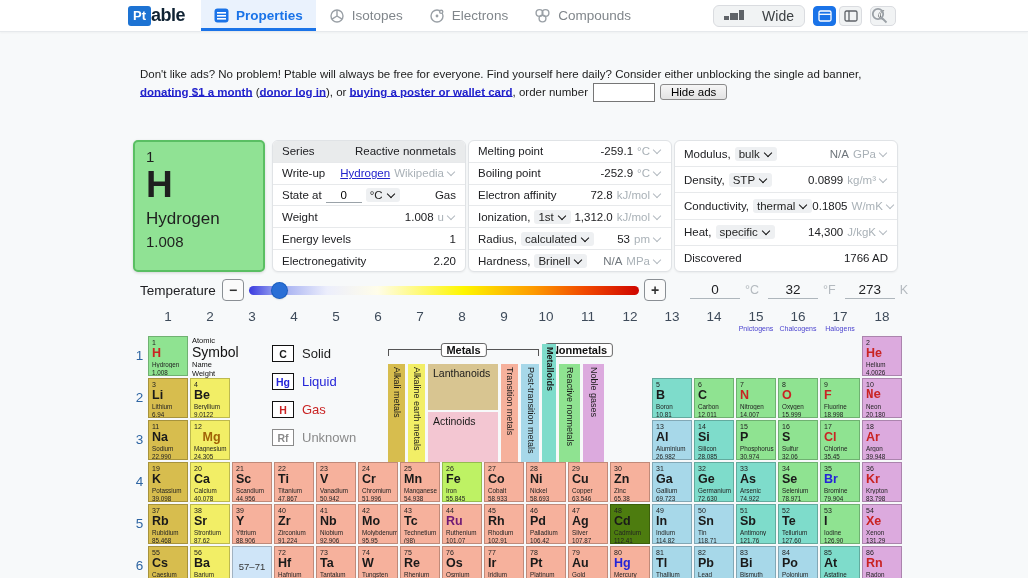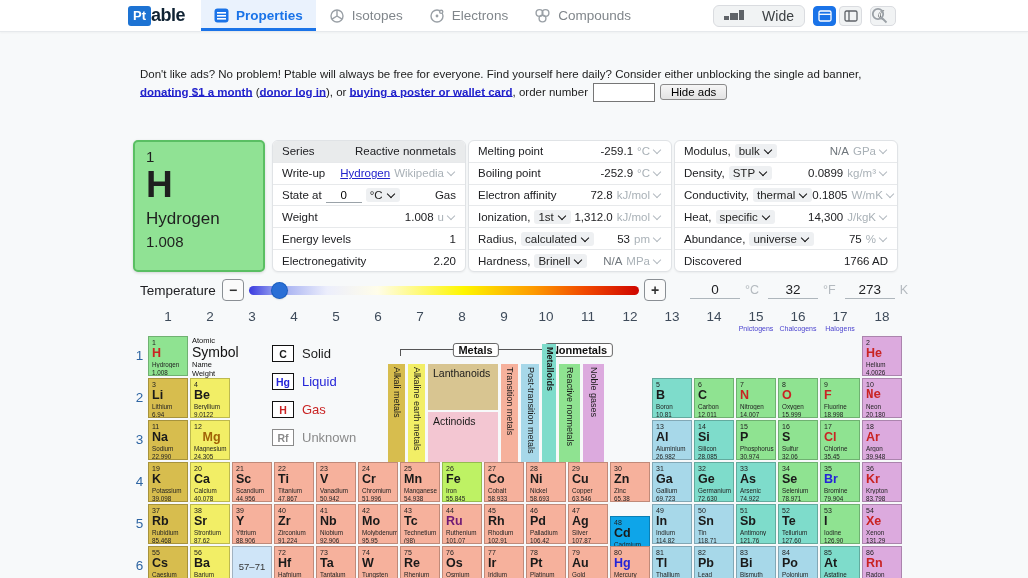--- a/index.html
+++ b/index.html
@@ -405,36 +405,20 @@
         <div class="pright">
           <span class="pval">14,300</span>
           <span class="unitwrap">
             <span class="punit">J/kgK</span>
             <span class="chev gray"></span>
           </span>
         </div>
       </div>
       <div class="prow">
         <div class="pleft">
-          <span class="plabel">Abundance,</span>
-          <span class="pill">
-            <span>universe</span>
-            <span class="chev"></span>
-          </span>
-        </div>
-        <div class="pright">
-          <span class="pval">75</span>
-          <span class="unitwrap">
-            <span class="punit">%</span>
-            <span class="chev gray"></span>
-          </span>
-        </div>
-      </div>
-      <div class="prow">
-        <div class="pleft">
           <span class="plabel">Discovered</span>
         </div>
         <div class="pright">
           <span class="pval">1766 AD</span>
         </div>
       </div>
     </div>
 </section>
 
 <section class="temp">
@@ -758,21 +742,21 @@
         <span class="t-sym" style="color: rgb(26, 26, 26);">Pd</span>
         <span class="t-name">Palladium</span>
         <span class="t-w">106.42</span>
       </div>
       <div class="tile" style="left: 435px; top: 196px; background: rgb(246, 177, 156);">
         <span class="t-num">47</span>
         <span class="t-sym" style="color: rgb(26, 26, 26);">Ag</span>
         <span class="t-name">Silver</span>
         <span class="t-w">107.87</span>
       </div>
-      <div class="tile" style="left: 477px; top: 208px; background: #0ea5e9;">
+      <div class="tile" style="left: 477px; top: 196px; background: #4d7c0f;">
         <span class="t-num">48</span>
         <span class="t-sym" style="color: rgb(26, 26, 26);">Cd</span>
         <span class="t-name">Cadmium</span>
         <span class="t-w">112.41</span>
       </div>
       <div class="tile" style="left: 519px; top: 196px; background: rgb(167, 216, 233);">
         <span class="t-num">49</span>
         <span class="t-sym" style="color: rgb(26, 26, 26);">In</span>
         <span class="t-name">Indium</span>
         <span class="t-w">114.82</span>
@@ -915,21 +899,21 @@
         <span class="sbox" style="color: rgb(201, 35, 35); border-color: rgb(17, 17, 17);">H</span>
         <span class="sl-label" style="color: rgb(201, 35, 35);">Gas</span>
       </div>
       <div class="sl-item">
         <span class="sbox" style="color: rgb(138, 138, 138); border-color: rgb(138, 138, 138);">Rf</span>
         <span class="sl-label" style="color: rgb(138, 138, 138);">Unknown</span>
       </div>
     </div>
 
   <div class="serleg">
-    <div class="bracket" style="left:12px;width:151px;">
+    <div class="bracket" style="left:0;width:151px;">
       <span class="bracket-label">Metals</span>
     </div>
     <div class="bracket" style="left:166px;width:50px;">
       <span class="bracket-label">Nonmetals</span>
     </div>
     <div class="scol" style="left: 0px; width: 17px; background: rgb(215, 189, 78);">
         <span class="vtext">Alkali metals</span>
       </div>
     <div class="scol" style="left: 20px; width: 17px; background: rgb(242, 238, 102);">
         <span class="vtext">Alkaline earth metals</span>

